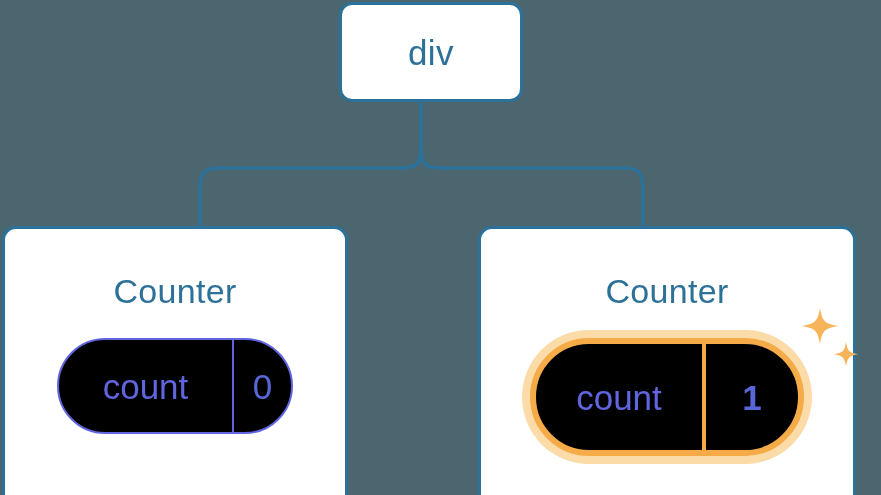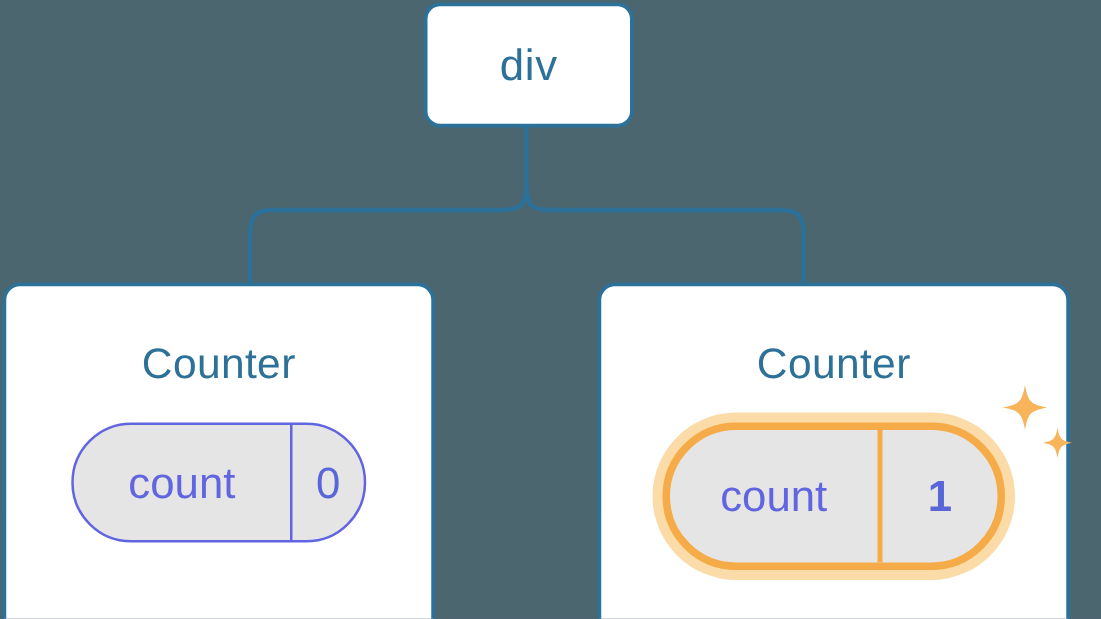--- a/index.html
+++ b/index.html
@@ -36,21 +36,21 @@
     position: absolute;
     background: #ffffff;
     border: 3px solid #2b7199;
     border-radius: 14px;
     box-sizing: border-box;
   }
 
   .node-root {
     left: 339px;
     top: 2px;
-    width: 168px;
+    width: 184px;
     height: 100px;
     border-radius: 13px;
     display: flex;
     align-items: center;
     justify-content: center;
   }
   .root-label {
     font-size: 35px;
     color: #2d7198;
     letter-spacing: 0.5px;
@@ -83,21 +83,21 @@
     align-items: center;
     justify-content: center;
   }
 
   .pill {
     position: relative;
     display: flex;
     align-items: stretch;
     box-sizing: border-box;
     border-radius: 999px;
-    background: #e5e5e5;
+    background: #000000;
     justify-content: space-between;
   }
 
   .pill-plain {
     width: 236px;
     height: 96px;
     border: 2px solid #6166e0;
   }
 
   

